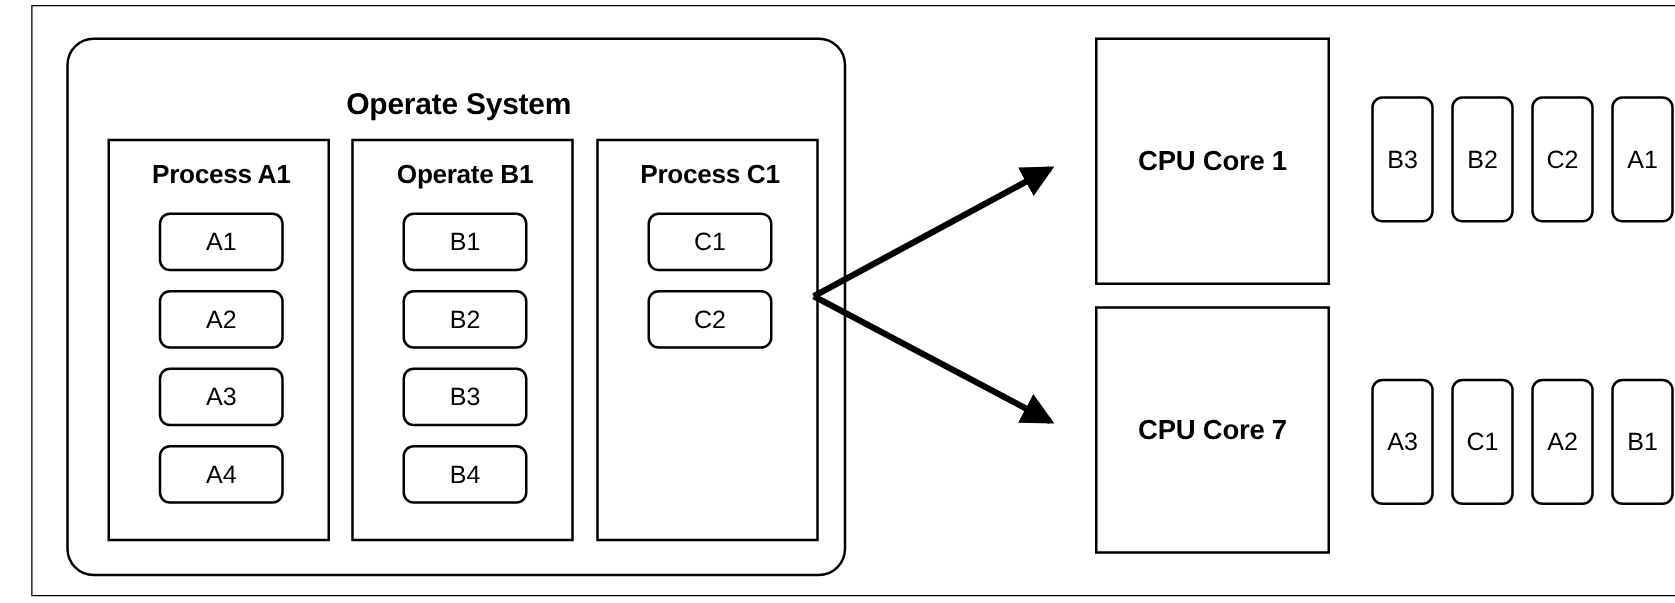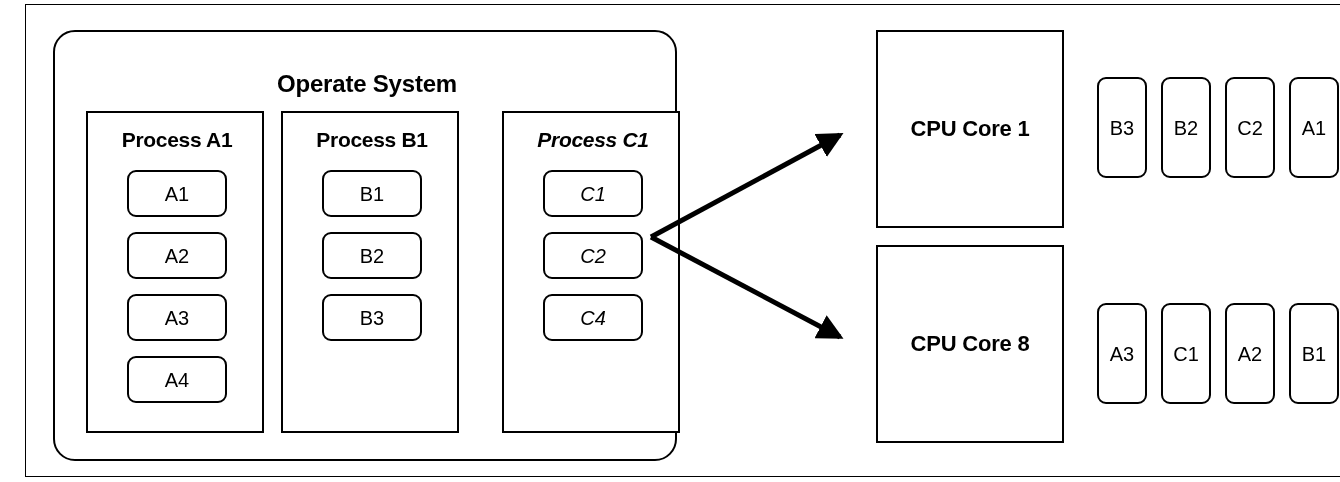--- a/index.html
+++ b/index.html
@@ -58,21 +58,21 @@
     position: absolute;
     top: 79px;
     width: 178px;
     height: 322px;
     border: 2.4px solid #000000;
     box-sizing: border-box;
     background: #ffffff;
   }
   .process-box.p0 { left: 31px; }
   .process-box.p1 { left: 226px; }
-  .process-box.p2 { left: 447px; font-style: italic; }
+  .process-box.p2 { left: 422px; }
 
   .process-title {
     position: absolute;
     left: 0;
     top: 16px;
     width: 178px;
     text-align: center;
     font-size: 21px;
     font-weight: bold;
     color: #000000;
@@ -170,41 +170,41 @@
         <div class="process-title">Process A1</div>
         <div class="task-list">
           <div class="task-box">A1</div>
           <div class="task-box">A2</div>
           <div class="task-box">A3</div>
           <div class="task-box">A4</div>
         </div>
       </div>
 
       <div class="process-box p1">
-        <div class="process-title">Process B1</div>
+        <div class="process-title">Operate B1</div>
         <div class="task-list">
           <div class="task-box">B1</div>
           <div class="task-box">B2</div>
           <div class="task-box">B3</div>
+          <div class="task-box">B4</div>
         </div>
       </div>
 
       <div class="process-box p2">
         <div class="process-title">Process C1</div>
         <div class="task-list">
           <div class="task-box">C1</div>
           <div class="task-box">C2</div>
-          <div class="task-box">C4</div>
         </div>
       </div>
     </div>
 
     <div class="cpu-core core0">CPU Core 1</div>
 
-    <div class="cpu-core core1">CPU Core 8</div>
+    <div class="cpu-core core1">CPU Core 7</div>
 
     <div class="queue-row q0">
       <div class="queue-box">B3</div>
       <div class="queue-box">B2</div>
       <div class="queue-box">C2</div>
       <div class="queue-box">A1</div>
     </div>
 
     <div class="queue-row q1">
       <div class="queue-box">A3</div>

